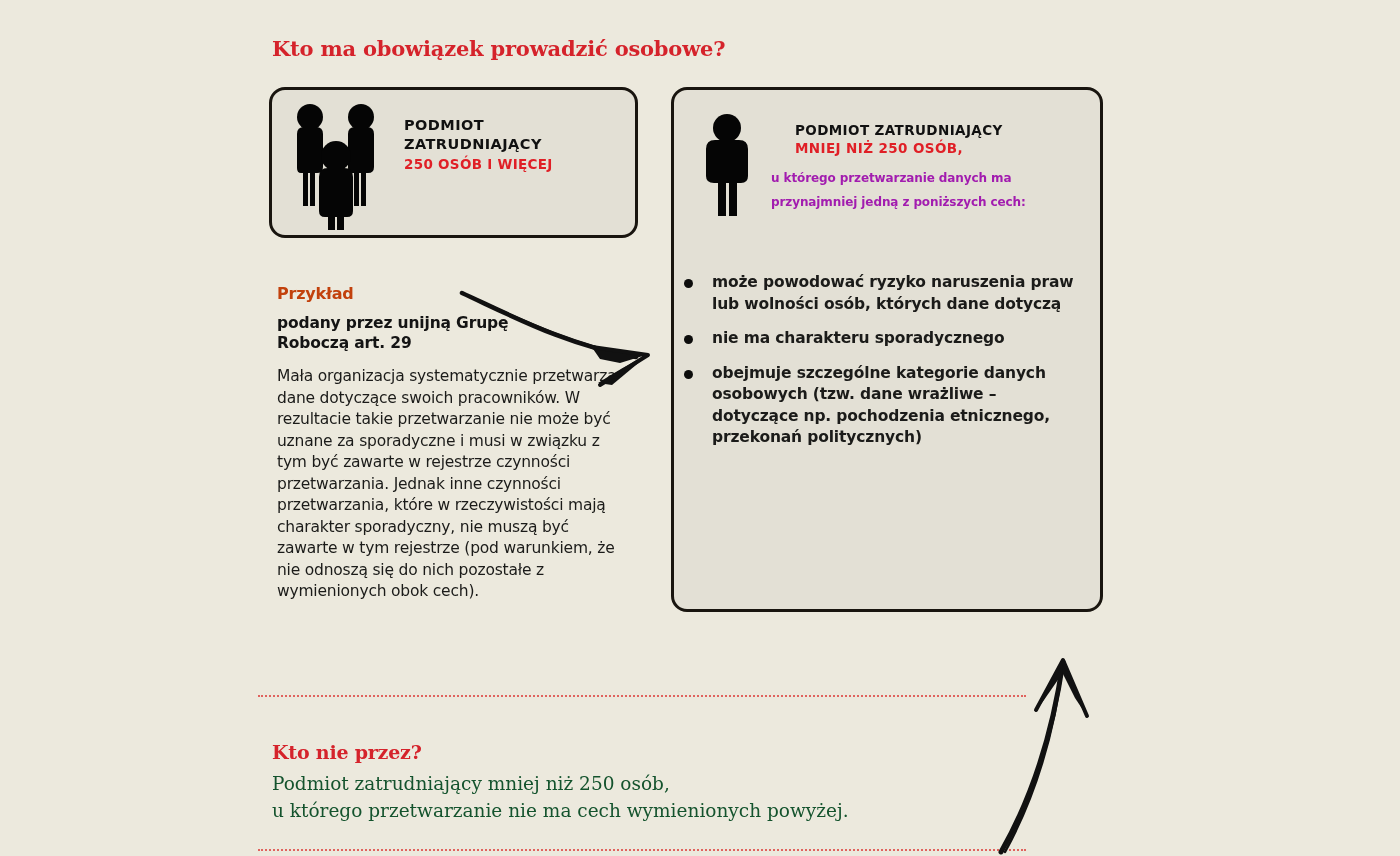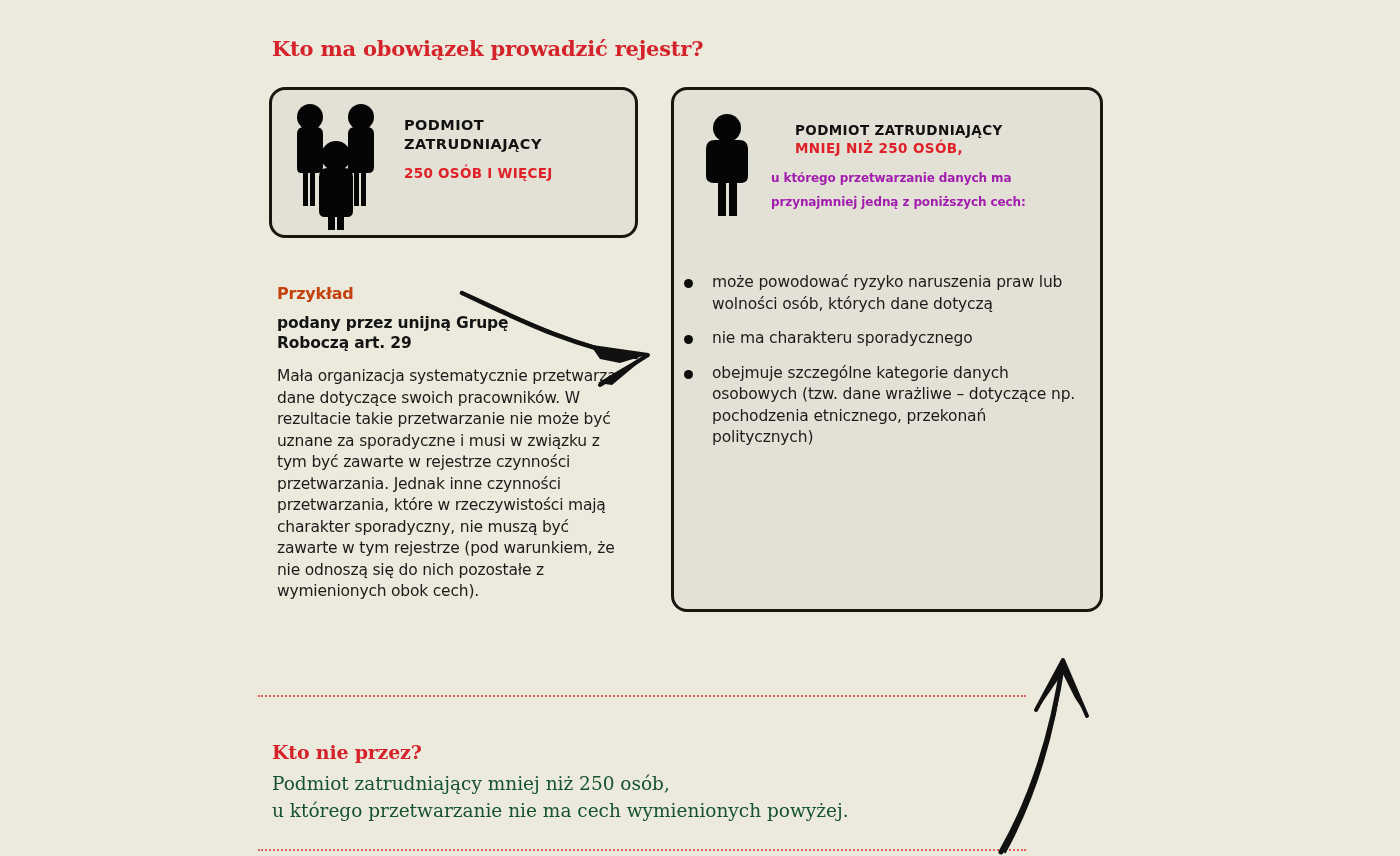--- a/index.html
+++ b/index.html
@@ -91,21 +91,21 @@
     top: 116px;
     font-size: 14.5px;
     line-height: 19px;
     letter-spacing: 0.45px;
   }
   #large-head .hi {
     color: #e01f26;
     font-size: 13.5px;
     letter-spacing: 0.3px;
     display: block;
-    margin-top: 10px;
+    margin-top: 1px;
   }
   #small-head {
     left: 771px;
     top: 121px;
     font-size: 13.5px;
     line-height: 18px;
     letter-spacing: 0.4px;
     margin-left: 24px;
   }
   #small-head .hi {
@@ -127,20 +127,21 @@
 
   
   #feature-list {
     position: absolute;
     left: 682px;
     top: 272px;
     width: 400px;
     margin: 0;
     padding: 0;
     list-style: none;
+    font-weight: bold;
   }
   #feature-list li {
     position: relative;
     padding-left: 30px;
     margin-bottom: 13px;
     font-family: "DejaVu Sans", sans-serif;
     font-size: 15.5px;
     line-height: 21.5px;
     color: #1b1b19;
     letter-spacing: -0.15px;
@@ -237,21 +238,21 @@
     top: 640px;
     width: 140px;
     height: 215px;
   }
 </style>
 </head>
 <body>
 
 <div class="stage">
 
-  <div class="heading-red" id="title-main">Kto ma obowiązek prowadzić rejestr?</div>
+  <div class="heading-red" id="title-main">Kto ma obowiązek prowadzić osobowe?</div>
 
   <div class="card" id="card-large-employer"></div>
 
   <svg class="person" id="group-icon" viewBox="0 0 102 128">
     <g fill="#050505">
 
       <circle cx="22" cy="15" r="13"></circle>
       <path d="M9 32 q0-7 7-7 h12 q7 0 7 7 v33 q0 6-6 6 h-2 v33 h-5 v-33 h-2 v33 h-5 v-33 h-2 q-4 0-4-5 z"></path>
 
       <circle cx="73" cy="15" r="13"></circle>

